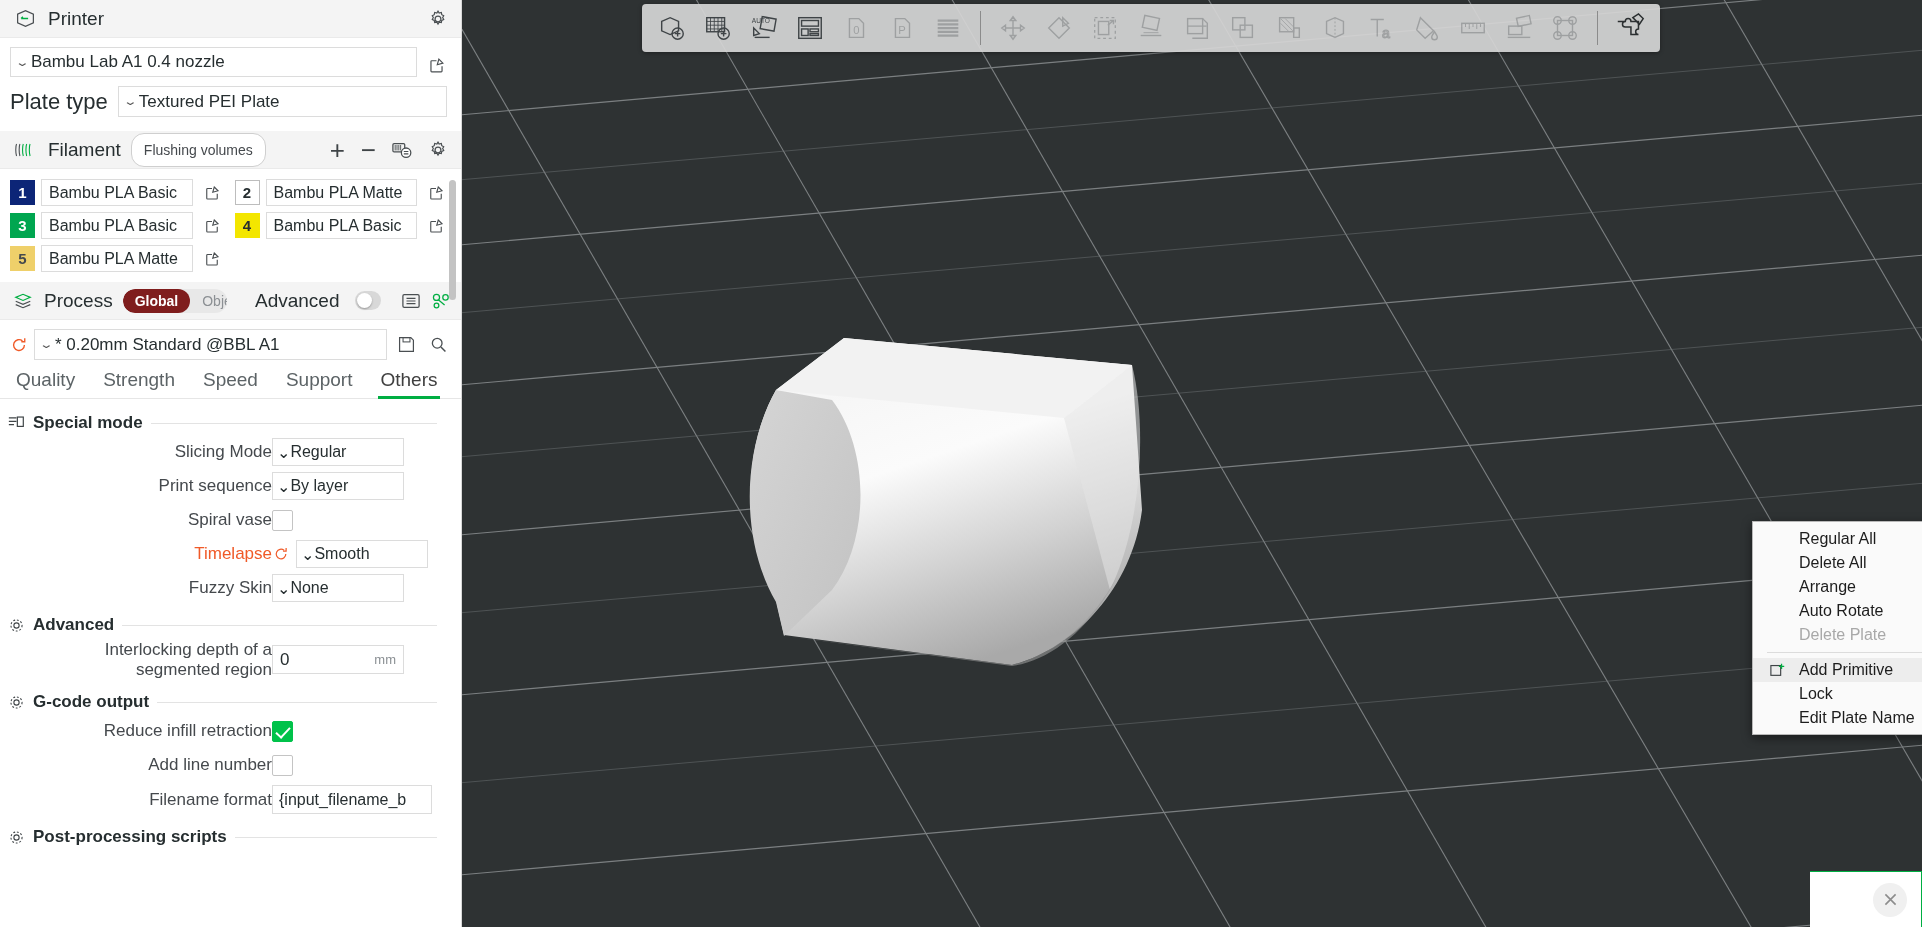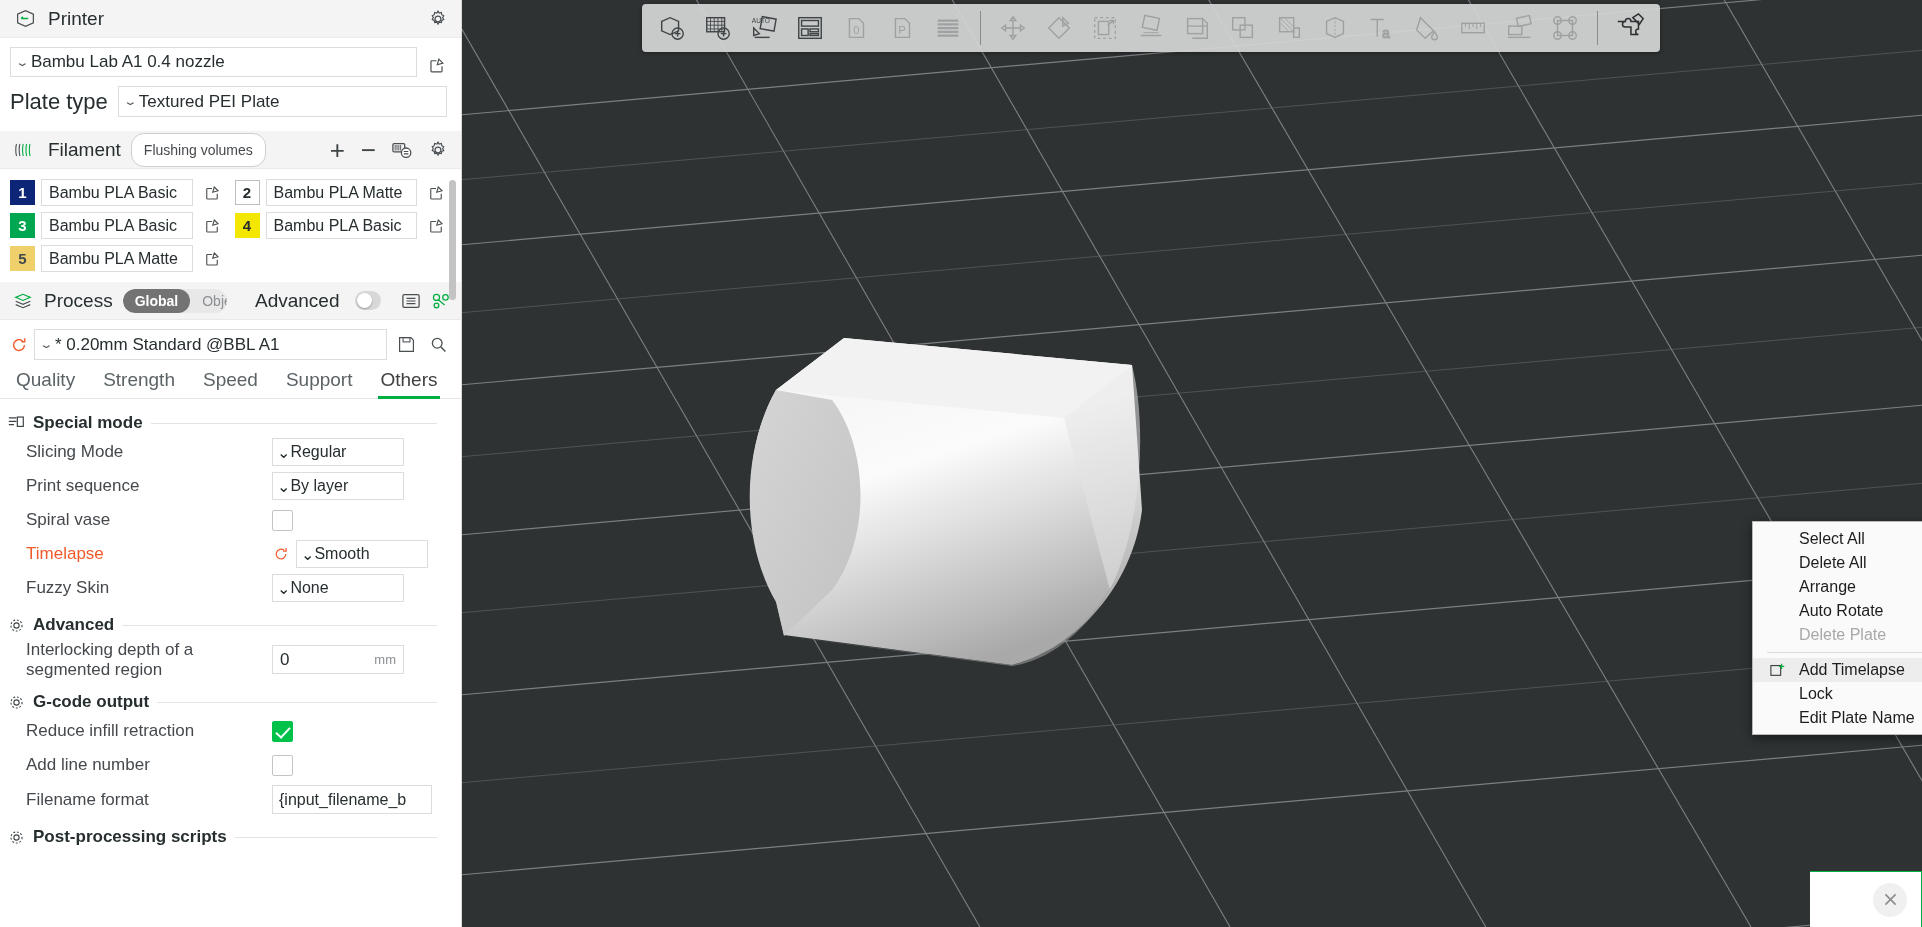--- a/index.html
+++ b/index.html
@@ -75,21 +75,21 @@
     display:flex; align-items:center; padding: 0 7px;
     font-size: 16px; color: #262e30; white-space:nowrap; overflow:hidden;
     cursor: pointer;
   }
 
   
   .seg {
     display:flex; background:#e8e8e8; border-radius: 12px; height: 24px; overflow:hidden;
   }
   .seg > div { padding: 0 12px; display:flex; align-items:center; font-size:14px; cursor:pointer;}
-  .seg .on { background:#737373; color:#fff; border-radius:12px; font-weight:600;text-align:center;}
+  .seg .on { background:#7f1d1d; color:#fff; border-radius:12px; font-weight:600;text-align:center;}
   .seg .off { color:#8c9094; }
 
   .adv-label { font-size: 19px; color:#262e30; margin-left: 18px;}
   .toggle { width: 34px; height: 19px; border-radius: 10px; background: #d8d8d8; position: relative; cursor:pointer; margin-left:6px;}
   .toggle:after { content:""; position:absolute; top:2px; left:2px; width:15px; height:15px; border-radius:50%; background:#fff; box-shadow:0 1px 2px rgba(0,0,0,.3);}
 
   .preset-row { display:flex; align-items:center; gap: 6px; padding: 9px 10px 0 10px;}
   .preset-row .combo { flex:1 1 auto; height:31px; font-size:17px;}
 
   
@@ -106,21 +106,21 @@
 
   
   #settings { position: relative; height: 490px; overflow: hidden; padding-top: 4px;}
   .grp {
     display:flex; align-items:center; gap: 8px;
     padding: 6px 24px 2px 8px; margin-top: 4px;
   }
   .grp .gtitle { font-size: 17px; font-weight: bold; color:#262e30; white-space:nowrap;}
   .grp .line { flex:1 1 auto; height:1px; background:#e3e3e3;}
 
-  .setrow { display:flex; align-items:center; padding: 3px 24px 3px 26px; min-height: 34px;}
+  .setrow { display:flex; align-items:center; padding: 3px 24px 3px 26px; min-height: 34px; text-align: right;}
   .setrow .lbl { font-size: 17px; color:#45494d; width: 246px; flex:0 0 246px; line-height:1.15;}
   .setrow .lbl.mod { color:#F05A28; }
   .setrow .ctl { flex: 1 1 auto; display:flex; align-items:center; gap:6px;}
   .sel {
     width: 132px; height: 28px; border:1px solid #dcdcdc; background:#fff;
     display:flex; align-items:center; padding: 0 4px; font-size:16px; color:#262e30; cursor:pointer;
   }
   .chk {
     width: 21px; height: 21px; border:1px solid #c4c4c4; background:#fff; border-radius:2px; cursor:pointer;
   }
@@ -705,21 +705,21 @@
         <div class="tb">
           <svg width="32" height="32" viewBox="0 0 34 34">
             <path d="M4 10h8a3 3 0 116 0v0h8v8a3 3 0 10 0 6H18v-8h-6a3 3 0 110-6H4z" stroke="#2b2f31" stroke-width="1.6" fill="none"></path>
             <path d="M20 6l6-4 5 5-4 6z" stroke="#2b2f31" stroke-width="1.6" fill="none"></path>
           </svg>
         </div>
       </div>
 
     <div id="ctxmenu">
         <div class="mi">
-          <span>Select All</span>
+          <span>Regular All</span>
         </div>
         <div class="mi">
           <span>Delete All</span>
         </div>
         <div class="mi">
           <span>Arrange</span>
         </div>
         <div class="mi">
           <span>Auto Rotate</span>
         </div>
@@ -727,21 +727,21 @@
           <span>Delete Plate</span>
         </div>
         <div class="msep"></div>
         <div class="mi hl">
           <span class="ic">
             <svg width="16" height="16" viewBox="0 0 18 18">
               <rect x="1" y="4" width="11" height="11" fill="none" stroke="#3f4447" stroke-width="1.3"></rect>
               <path d="M13 2v6M10 5h6" stroke="#00AE42" stroke-width="1.4"></path>
             </svg>
           </span>
-          <span>Add Timelapse</span>
+          <span>Add Primitive</span>
         </div>
         <div class="mi">
           <span>Lock</span>
         </div>
         <div class="mi">
           <span>Edit Plate Name</span>
         </div>
       </div>
 
     <div id="notif">

